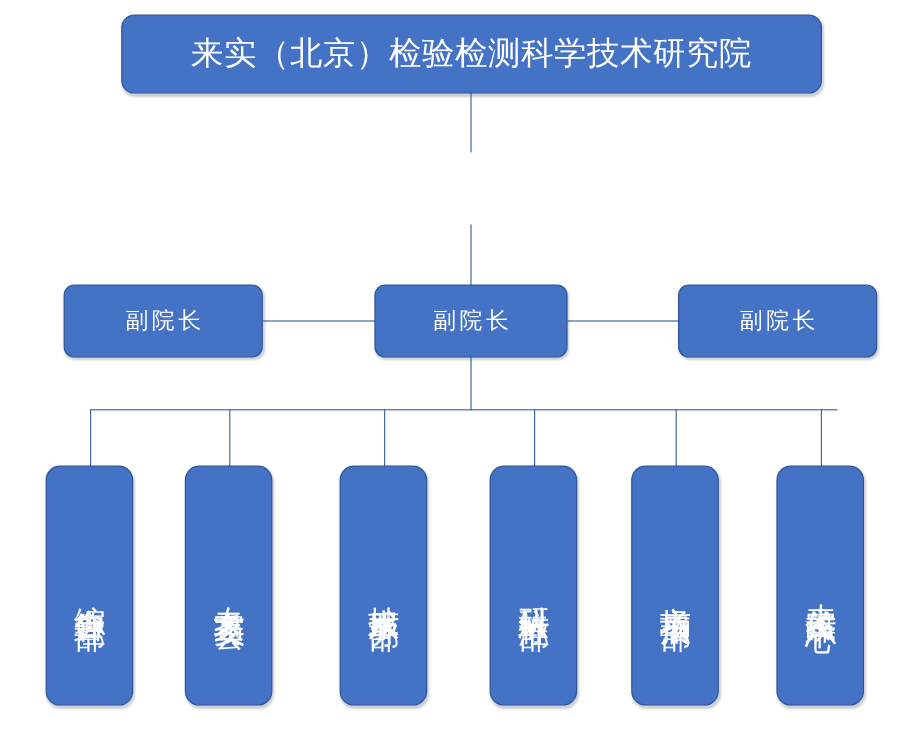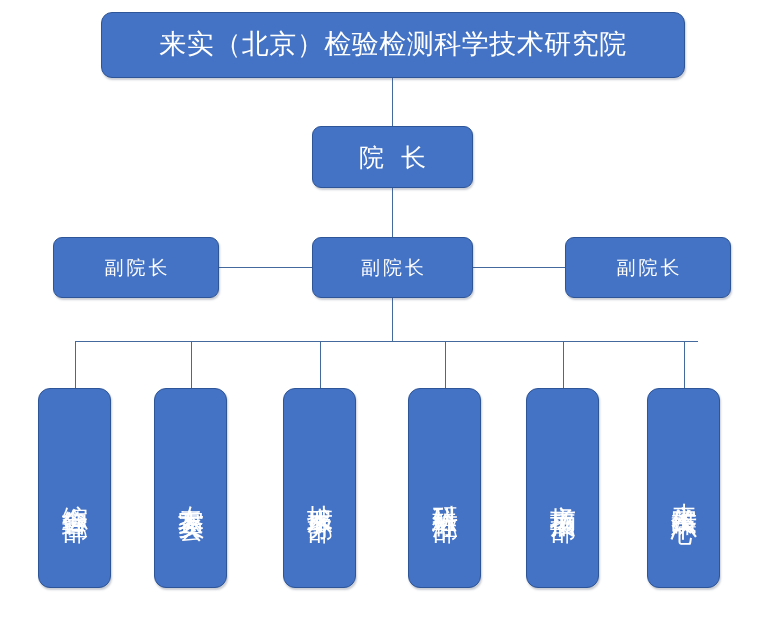--- a/index.html
+++ b/index.html
@@ -132,21 +132,20 @@
 
   <div class="conn conn-v drop drop-0"></div>
   <div class="conn conn-v drop drop-1"></div>
   <div class="conn conn-v drop drop-2"></div>
   <div class="conn conn-v drop drop-3"></div>
   <div class="conn conn-v drop drop-4"></div>
   <div class="conn conn-v drop drop-5"></div>
 
   <div class="node node-root">来实（北京）检验检测科学技术研究院</div>
 
-  <div class="node node-dir">院 长</div>
 
   <div class="node node-vice node-vice-left">副院长</div>
   <div class="node node-vice node-vice-center">副院长</div>
   <div class="node node-vice node-vice-right">副院长</div>
 
   <div class="node node-dept dept-0">综合管理部</div>
   <div class="node node-dept dept-1">专家委员会</div>
   <div class="node node-dept dept-2">技术服务部</div>
   <div class="node node-dept dept-3">科研标准部</div>
   <div class="node node-dept dept-4">市场拓展部</div>

